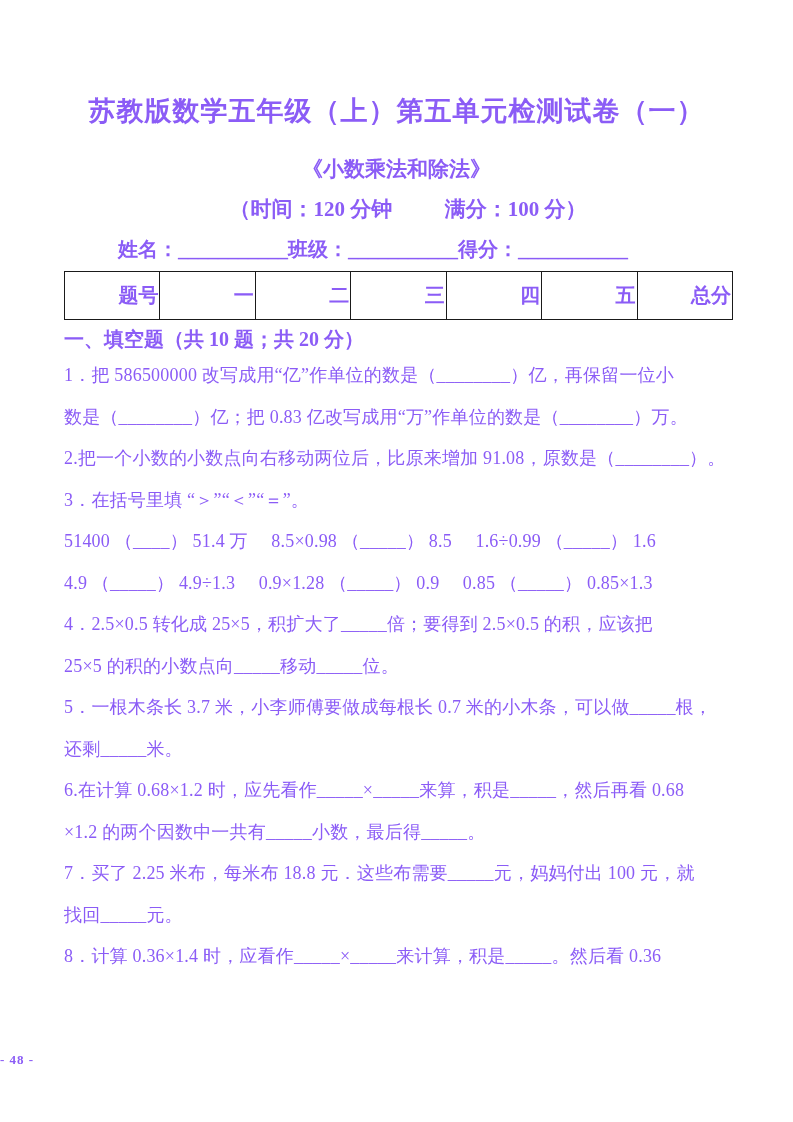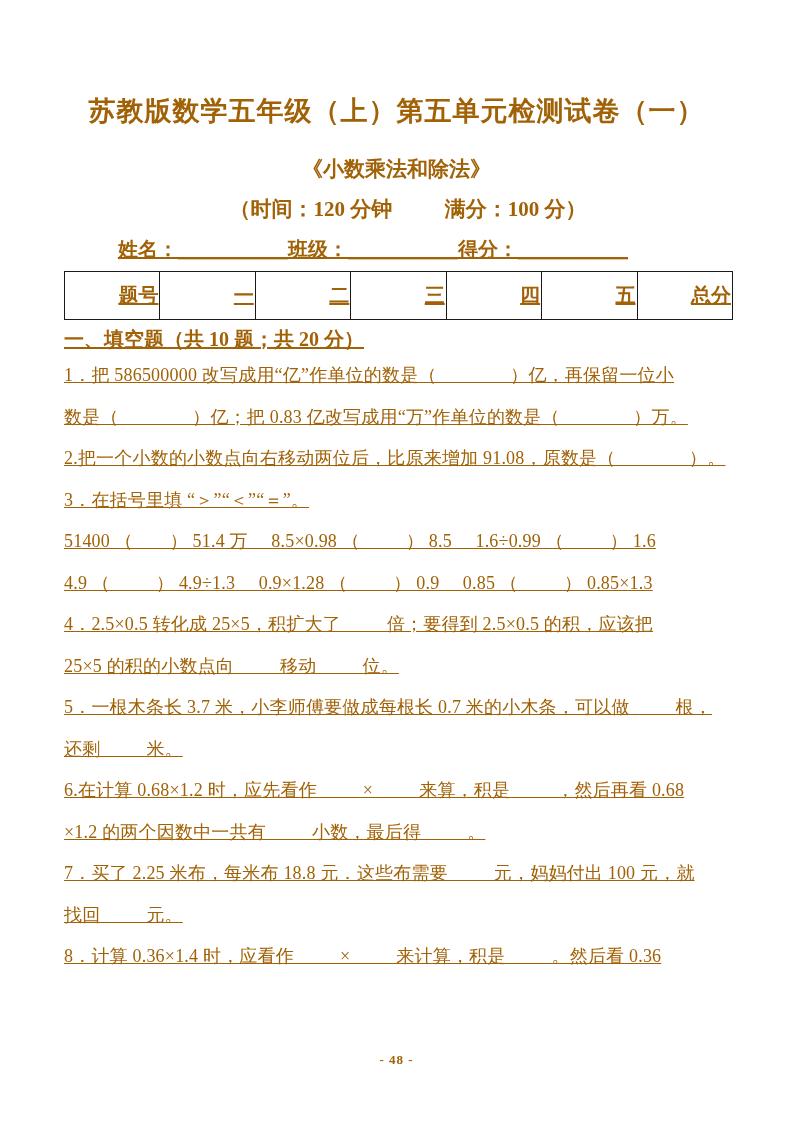--- a/index.html
+++ b/index.html
@@ -5,21 +5,21 @@
   html, body {
     margin: 0;
     padding: 0;
     background: #ffffff;
   }
   .page {
     position: relative;
     width: 793px;
     height: 1122px;
     background: #ffffff;
-    color: #a16207;
+    color: #8b5cf6;
     font-family: "Liberation Serif", "DejaVu Serif", serif;
     overflow: hidden;
   }
   .title {
     margin-top: 94px;
     text-align: center;
     font-size: 27px;
     line-height: 34px;
     font-weight: bold;
     letter-spacing: 1px;
@@ -35,21 +35,20 @@
     margin-top: 14px;
     text-align: center;
     font-size: 21px;
     line-height: 26px;
     font-weight: bold;
     white-space: pre;
     padding-left: 23px;
   }
   .content {
     margin: 0 60px 0 64px; 
-    text-decoration: underline;
   }
   .name-row {
     margin-top: 14px;
     padding-left: 54px;
     font-size: 20px;
     line-height: 26px;
     font-weight: bold;
     white-space: pre;
   }
   table.score-table {
@@ -80,21 +79,21 @@
     font-size: 18px;
     line-height: 41.5px;
     white-space: pre-wrap;
     letter-spacing: 0.2px;
   }
   .footer {
     position: absolute;
     left: 0;
     right: 0;
     top: 1052px;
-    text-align: center;
+    text-align: left;
     font-size: 13px;
     font-weight: bold;
     letter-spacing: 1px;
   }
 </style>
 </head>
 <body>
 
 <div class="page">
 

